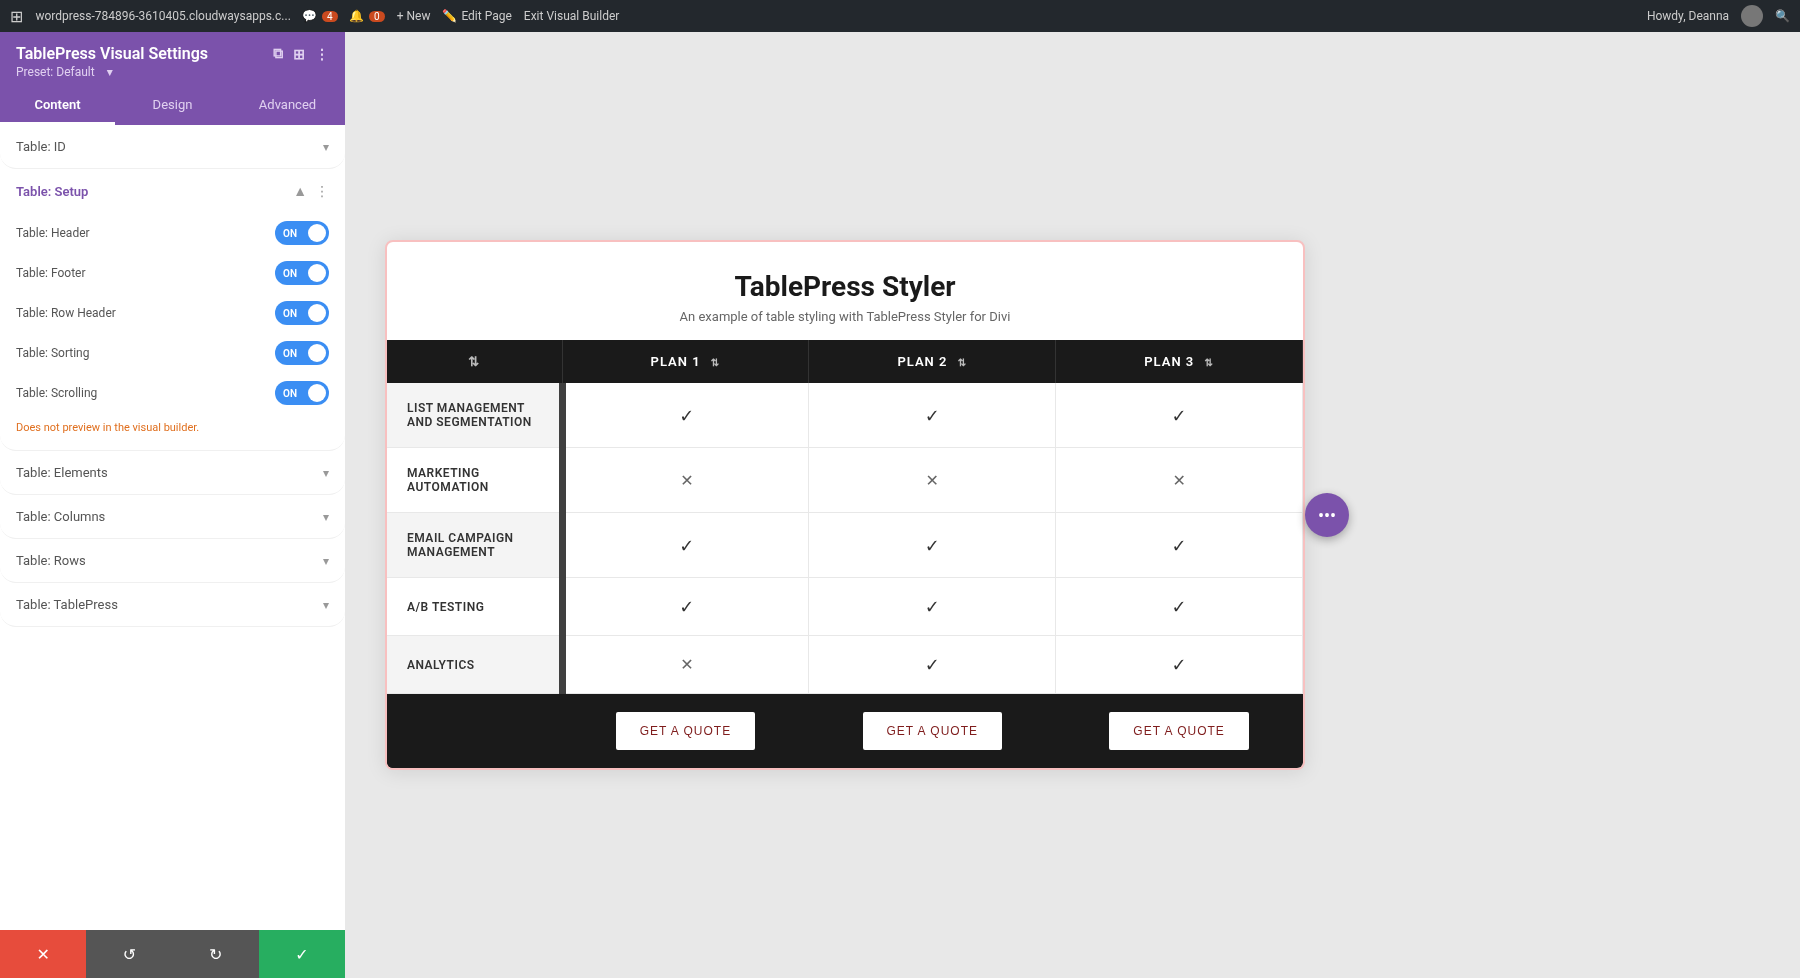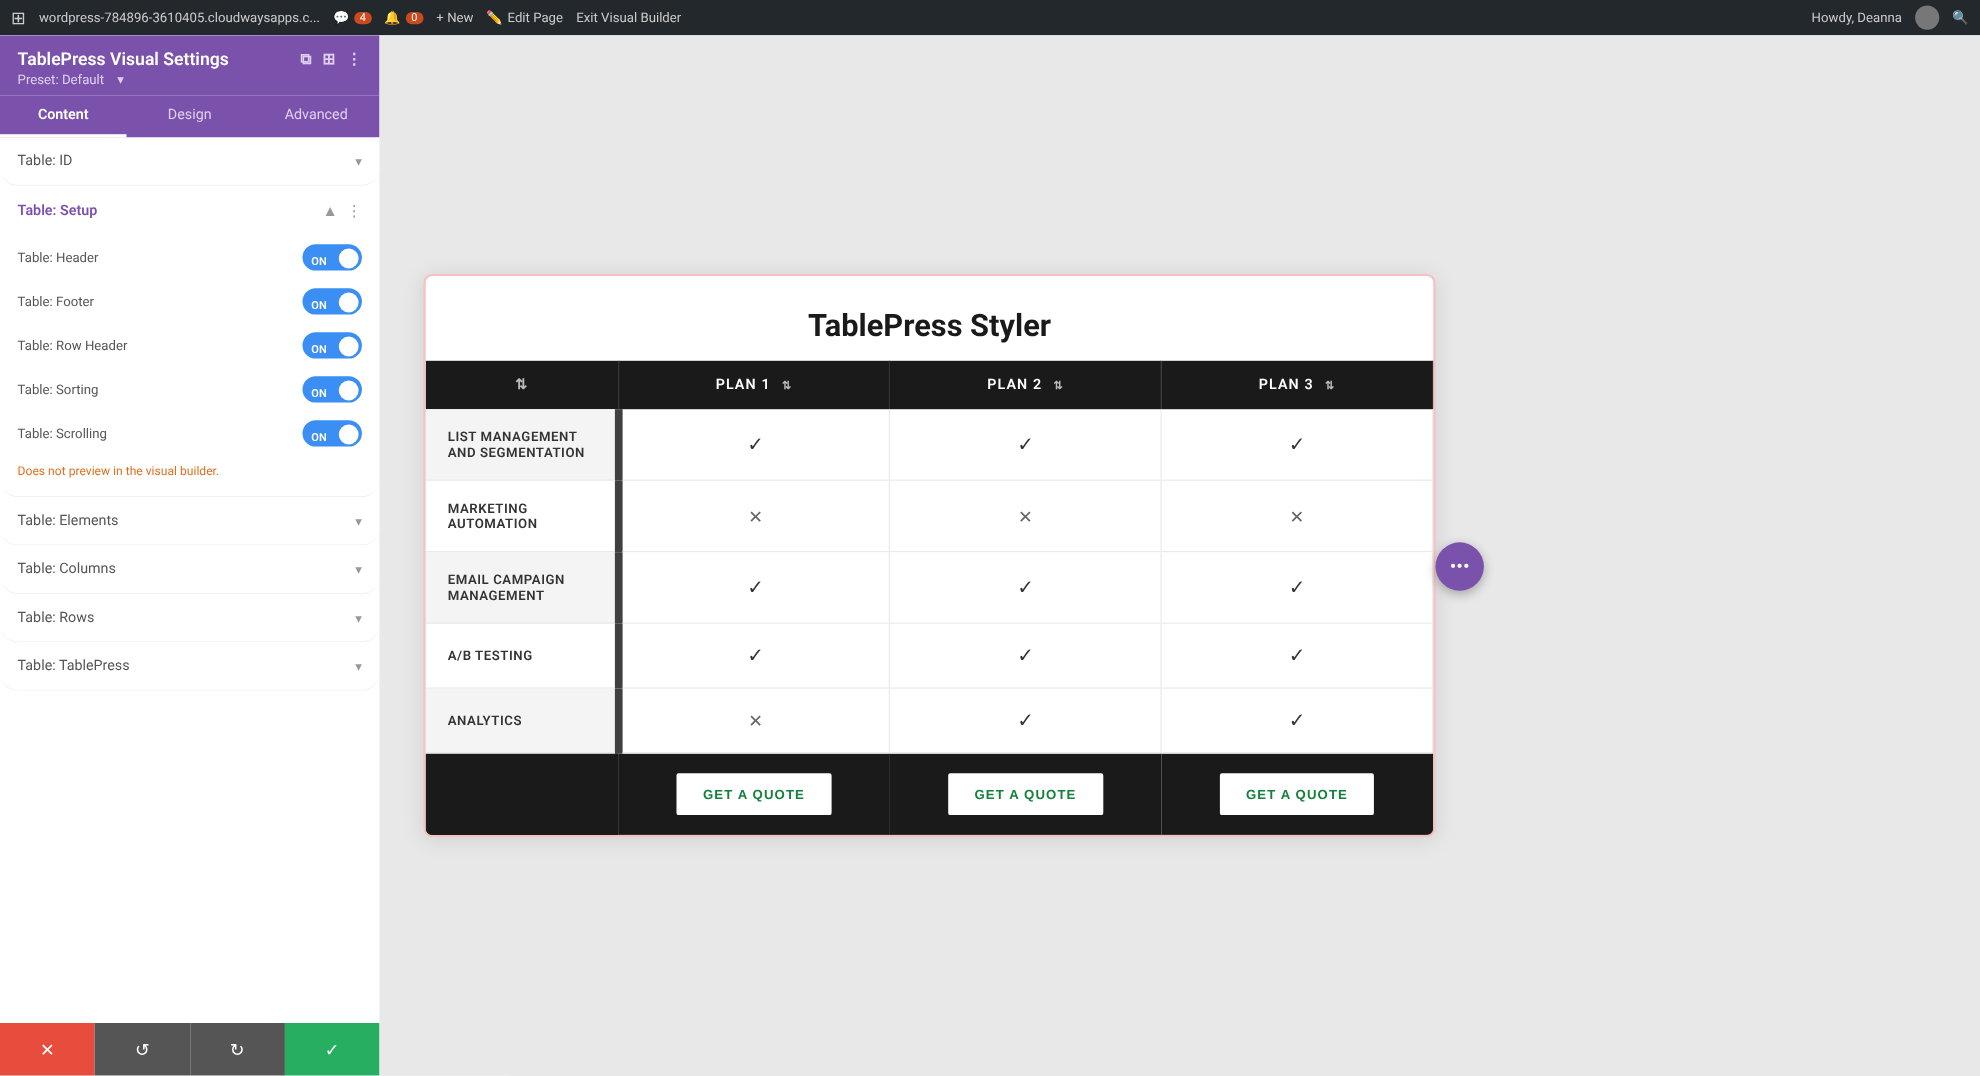--- a/index.html
+++ b/index.html
@@ -139,21 +139,21 @@
     .toggle-row {
       display: flex;
       align-items: center;
       justify-content: space-between;
       padding: 8px 0;
       gap: 24px;
     }
     .toggle-label { font-size: 12px; color: #555; }
     .toggle-switch {
       display: flex;
-      align-items: flex-end;
+      align-items: center;
       background: #3b8ef3;
       border-radius: 12px;
       padding: 2px;
       width: 54px;
       height: 24px;
       cursor: pointer;
       position: relative;
     }
     .toggle-on-label {
       color: #fff;
@@ -296,25 +296,25 @@
     }
     .pricing-table tfoot td {
       padding: 18px 20px;
       text-align: center;
     }
     .pricing-table tfoot td:first-child {
       background: #1a1a1a;
     }
     .get-quote-btn {
       background: #fff;
-      color: #15803d;
+      color: #7f1d1d;
       border: 2px solid #fff;
       padding: 10px 22px;
       font-size: 12px;
-      font-weight: 700;
+      font-weight: 400;
       letter-spacing: 1px;
       cursor: pointer;
       border-radius: 2px;
       text-transform: uppercase;
     }
 
     
     .fab {
       width: 44px;
       height: 44px;
@@ -500,20 +500,21 @@
         <span>✓</span>
       </div>
     </div>
   </div>
 
   <div class="content-area">
 
     <div class="table-card">
       <div class="table-title-area">
         <div class="table-main-title">TablePress Styler</div>
+        <div class="table-subtitle">An example of table styling with TablePress Styler for Divi</div>
       </div>
 
       <table class="pricing-table">
         <thead>
           <tr>
             <th>
               <span style="opacity:0.7;">⇅</span>
             </th>
             <th>
               PLAN 1 <span class="sort-icon">⇅</span>

